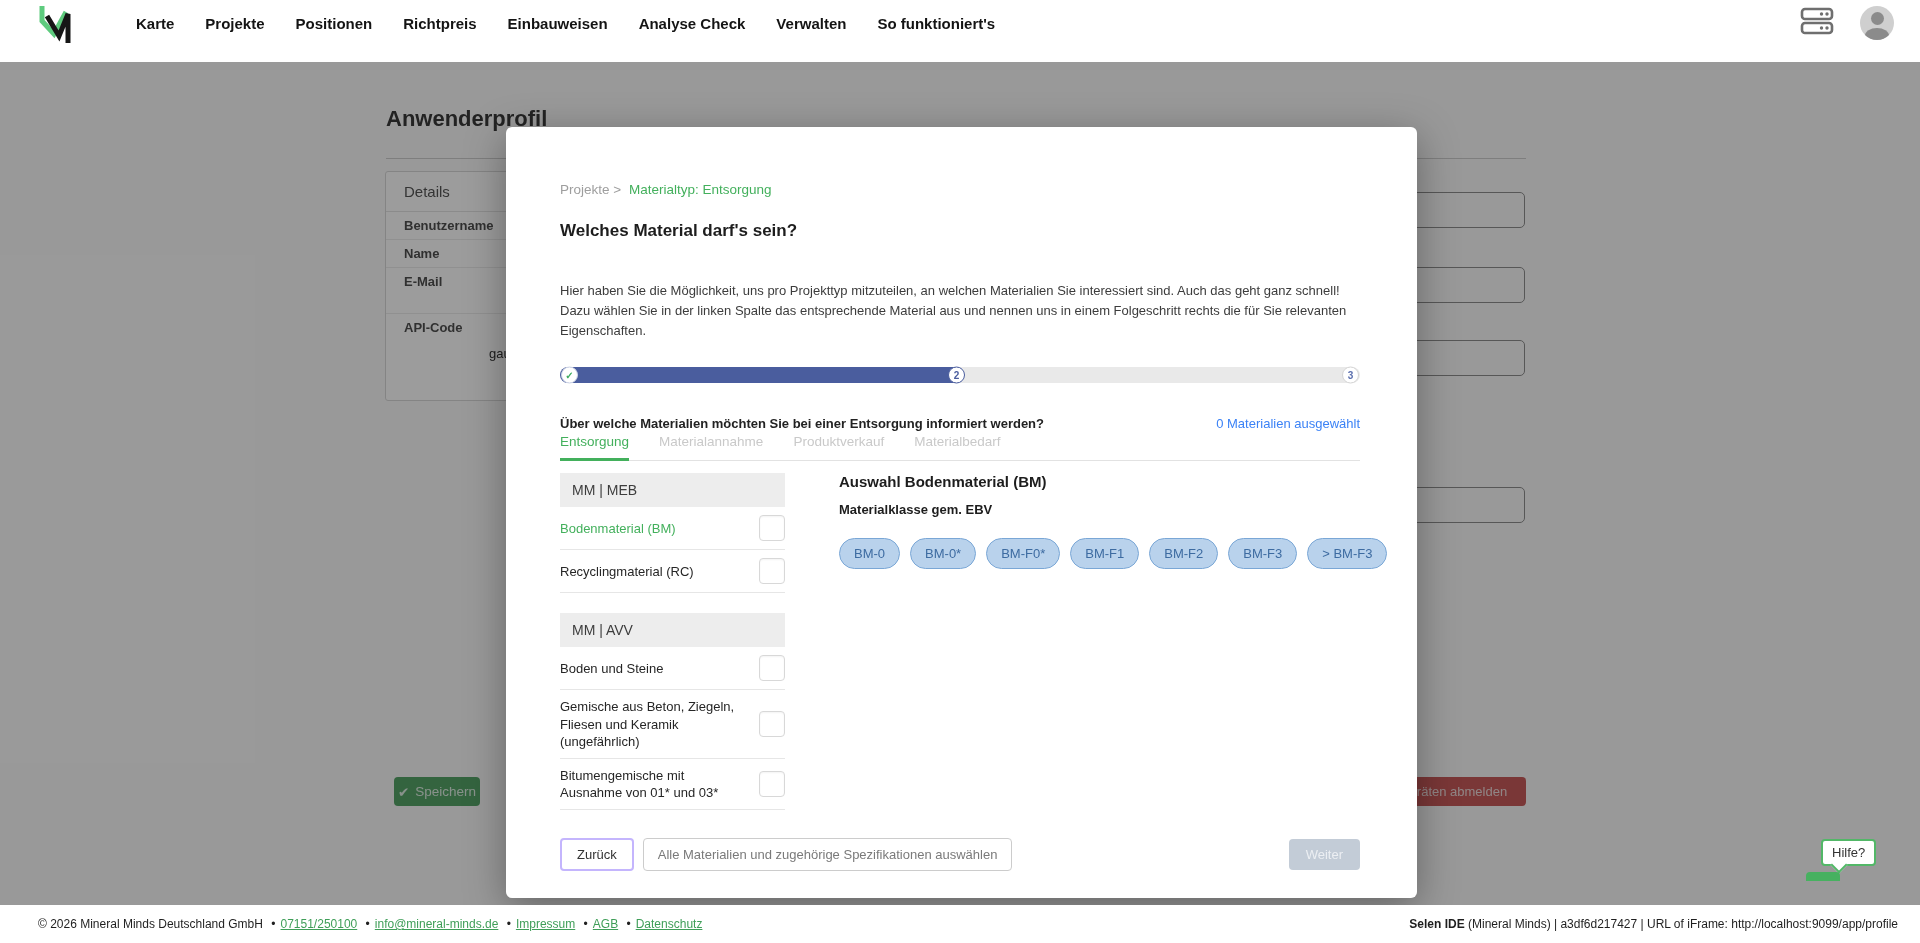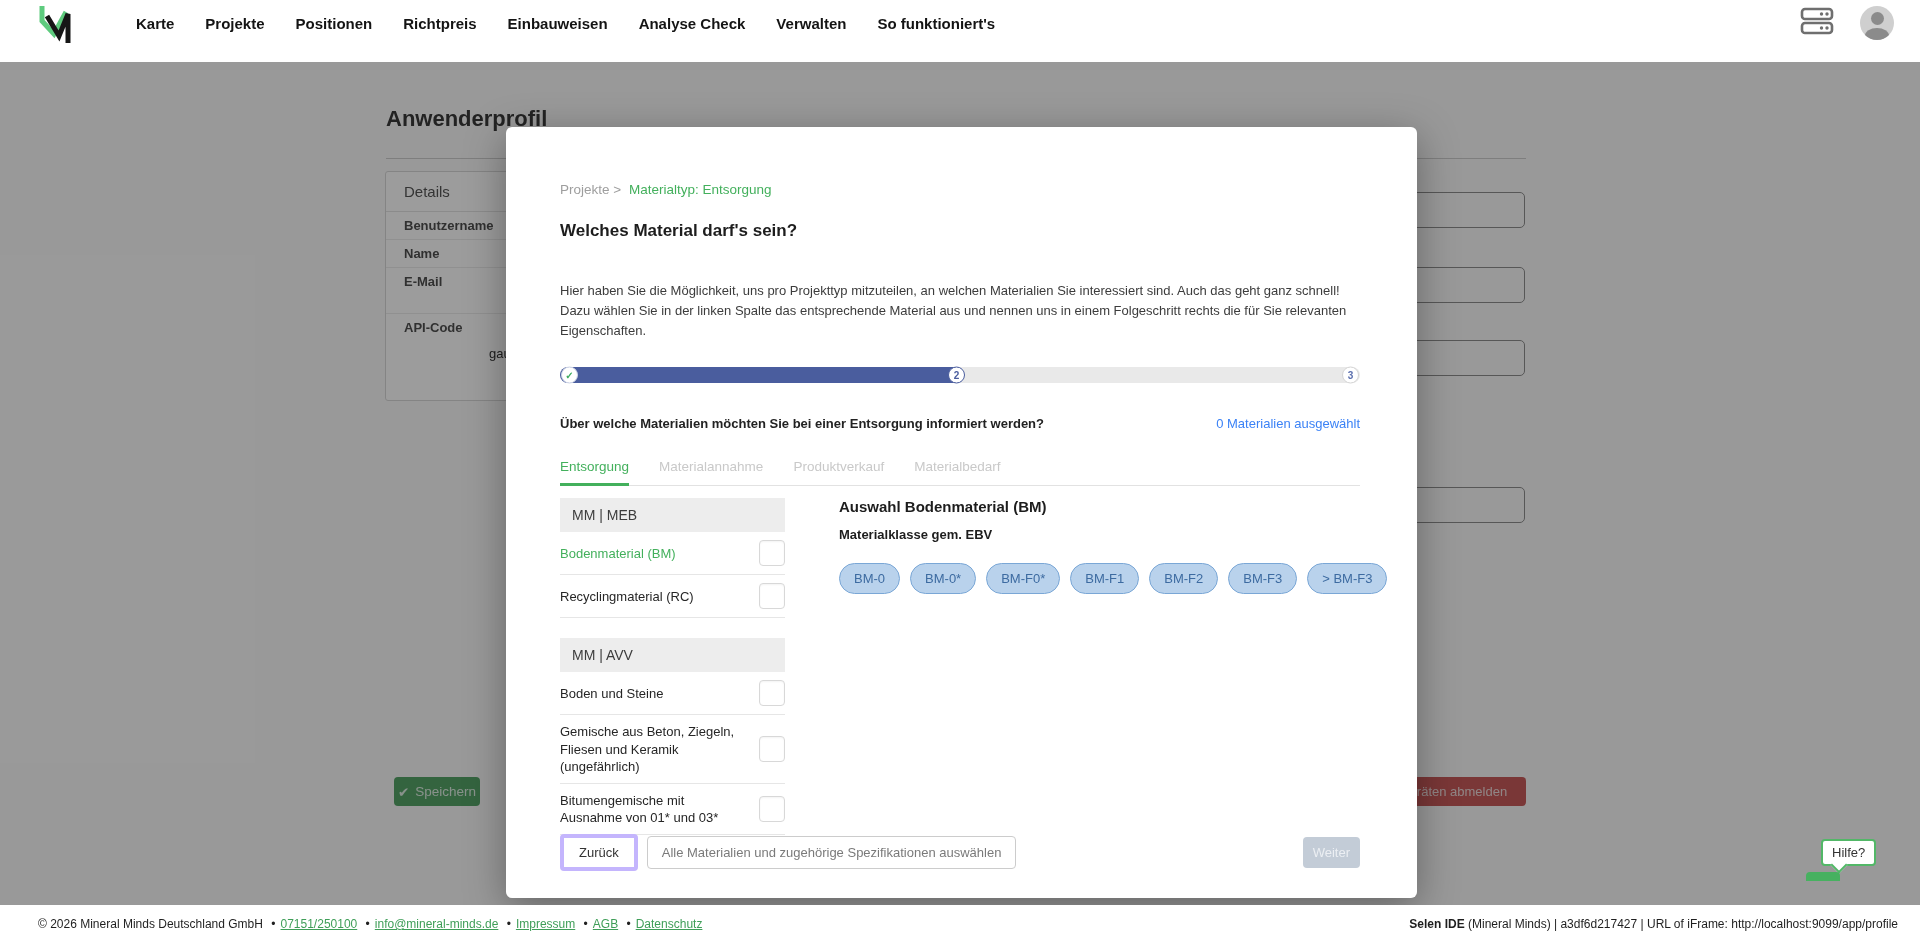--- a/index.html
+++ b/index.html
@@ -53,21 +53,21 @@
   .mm-desc { font-size:13px; color:#3c3c3c; line-height:1.55; margin-bottom:26px; }
 
   .mm-progress { position:relative; height:16px; background:#e9e9e9; border-radius:8px; margin-bottom:33px; }
   .mm-progress .fill { position:absolute; left:0; top:0; height:16px; width:50.5%; background:#4a5d9e; border-radius:8px; }
   .step { position:absolute; top:50%; transform:translateY(-50%); width:17px; height:17px; border-radius:50%;
     background:#fff; display:flex; align-items:center; justify-content:center; font-size:10px; font-weight:bold; }
   .step.s1 { left:1px; color:#3cab5e; border:1px solid #cdd4e6; }
   .step.s2 { left:calc(50.5% - 16px); color:#4a5d9e; border:1px solid #4a5d9e; }
   .step.s3 { right:1px; color:#5b6fae; border:1px solid #d4d4d4; }
 
-  .mm-qrow { display:flex; justify-content:space-between; align-items:baseline; margin-bottom:28px; }
+  .mm-qrow { display:flex; justify-content:space-between; align-items:baseline; margin-bottom:3px; }
   .mm-question { font-size:13px; font-weight:bold; color:#222; }
   .mm-count { font-size:13px; color:#3b82f6; cursor:pointer; }
 
   .mm-tabs { display:flex; gap:30px; border-bottom:1px solid #e2e2e2; }
   .mm-tab { font-size:13.5px; padding-bottom:9px; border-bottom:3px solid transparent; margin-bottom:-1px;
     color:#c9c9c9; cursor:pointer; }
   .mm-tab.active { color:#43b05c; border-bottom-color:#43b05c; }
 
   .mm-body { display:flex; margin-top:12px; }
   .mm-list { width:225px; flex:none; }
@@ -81,25 +81,25 @@
     box-shadow:inset 0 1px 2px rgba(0,0,0,0.05); cursor:pointer; }
 
   .mm-panel { flex:1; padding-left:54px; }
   .panel-title { font-size:15px; font-weight:bold; color:#1d1d1d; }
   .panel-sub { font-size:13px; font-weight:bold; color:#1d1d1d; margin-top:12px; }
   .pills { display:flex; gap:10px; margin-top:21px; }
   .pill { font-size:13px; color:#3d6ba1; background:#b9d2ec; border:1.5px solid #7aa7d6;
     border-radius:17px; padding:7px 14px; cursor:pointer; white-space:nowrap; }
 
   .mm-footer { position:absolute; left:54px; right:57px; bottom:27px; display:flex; gap:9px; align-items:center; }
-  .btn-back { padding:7px 15px; background:#fff; border:4px solid #c4b5fd; border-radius:4px;
+  .btn-back { padding:7px 15px; background:#fff; border:2px solid #c4b5fd; border-radius:4px;
     font-size:13px; color:#333; cursor:pointer; font-family:inherit; }
   .btn-all { padding:8px 14px; background:#fff; border:1px solid #ccc; border-radius:4px;
     font-size:13px; color:#7a7a7a; cursor:pointer; font-family:inherit; }
-  .btn-next { margin-left:auto; padding:8px 10px; background:#c3ccd7; border:none; border-radius:4px;
+  .btn-next { margin-left:auto; padding:8px 17px; background:#c3ccd7; border:none; border-radius:4px;
     font-size:13px; color:#eceff3; cursor:default; font-family:inherit; }
 
   
   .help-bubble { position:absolute; left:1821px; top:777px; z-index:7; background:#fff;
     border:2px solid #52b767; border-radius:4px; padding:4px 9px; font-size:13px; color:#333; cursor:pointer; }
   .help-bubble::after { content:""; position:absolute; left:10px; bottom:-7px; width:10px; height:10px;
     background:#fff; border-right:2px solid #52b767; border-bottom:2px solid #52b767; transform:rotate(45deg); }
   .help-fab { position:absolute; left:1806px; top:810px; width:34px; height:9px; background:#47b160;
     border-radius:4px 4px 0 0; z-index:7; cursor:pointer; }
 

